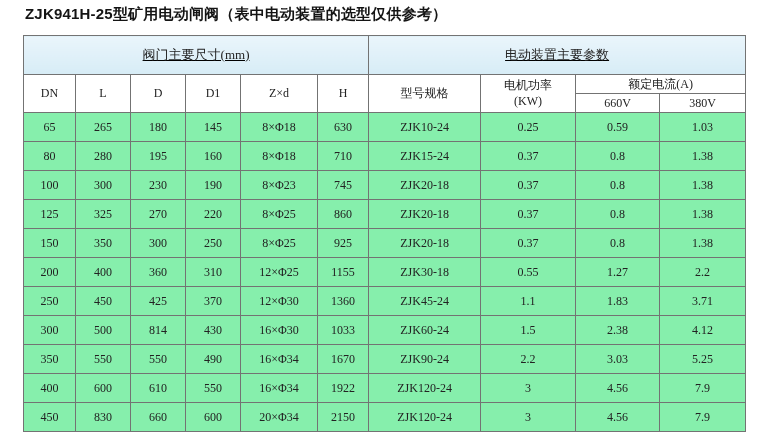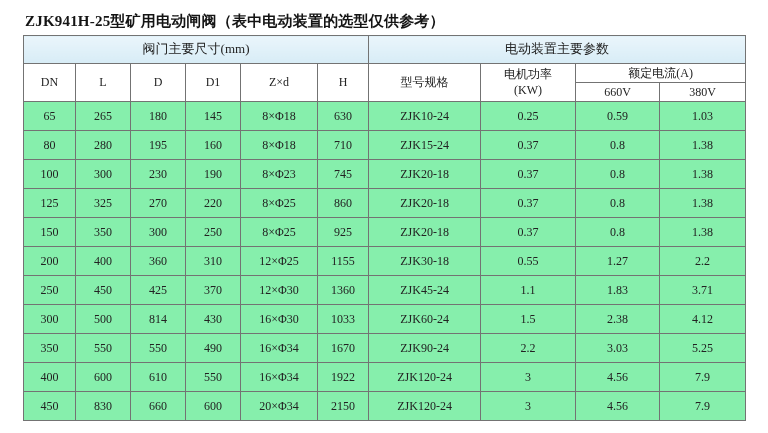--- a/index.html
+++ b/index.html
@@ -13,22 +13,22 @@
   }
   .stage {
     position: relative;
     width: 768px;
     height: 433px;
     background: #ffffff;
   }
   .page-title {
     position: absolute;
     left: 25px;
-    top: 12px;
-    font-family: Liberation Serif, serif;
+    top: 5px;
+    font-family: Liberation Sans, sans-serif;
     font-weight: bold;
     font-size: 15px;
     letter-spacing: 0.2px;
     color: #141414;
     white-space: nowrap;
   }
   table.spec {
     position: absolute;
     left: 23px;
     top: 35px;
@@ -41,21 +41,21 @@
     text-align: center;
     vertical-align: middle;
     font-weight: normal;
     font-size: 12px;
     color: #222222;
     padding: 0;
     line-height: 1.25;
     overflow: hidden;
     white-space: nowrap;
   }
-  tr.row-group { height: 28px; }
+  tr.row-group { height: 39px; text-decoration: underline; }
   tr.row-group th {
     background: linear-gradient(#eaf5fb, #d7ecf6);
     font-size: 13px;
   }
   tr.row-sub { height: 19px; }
   tr.row-sub th { background: #ffffff; }
   tbody tr { height: 29px; background: #86efac; }
   tbody tr.shade { background: #86efac; }
   .two-line { line-height: 1.3; }
 </style>

